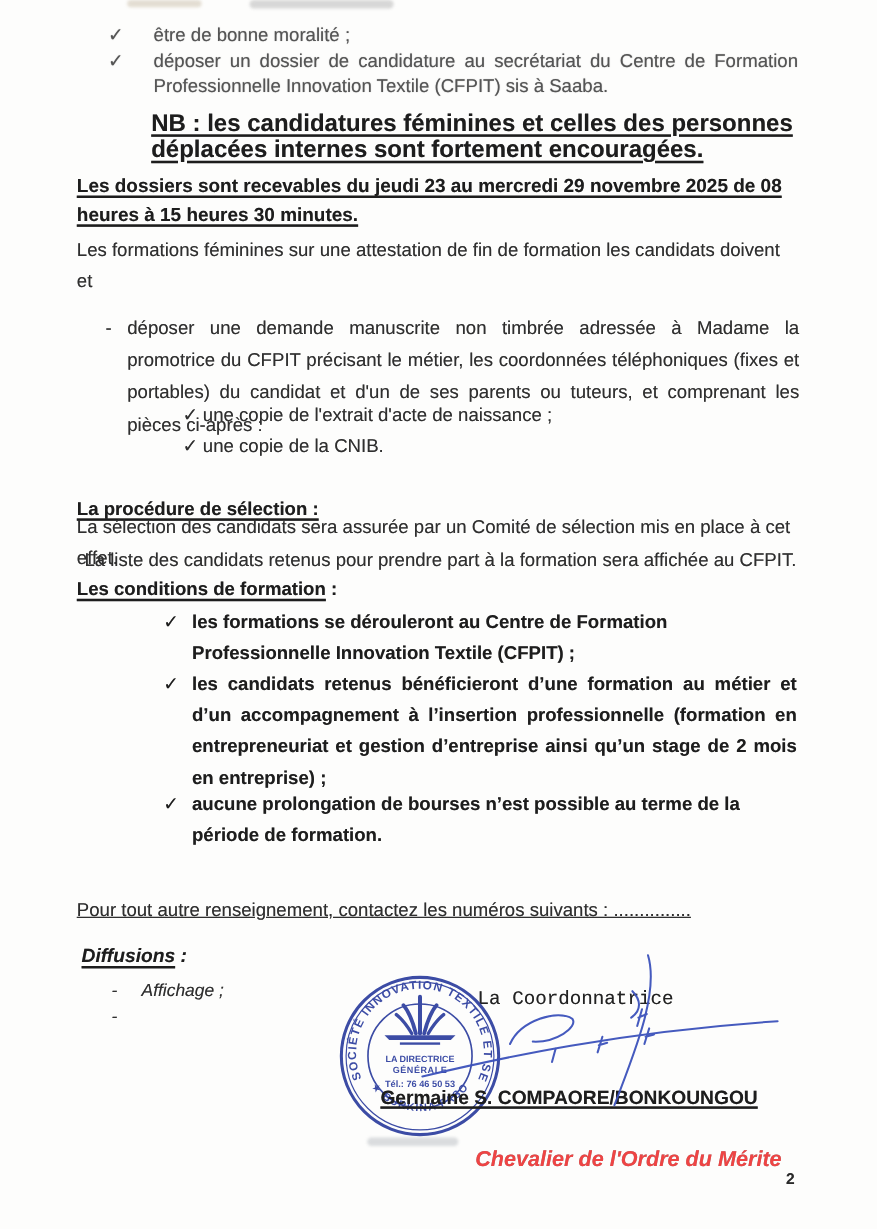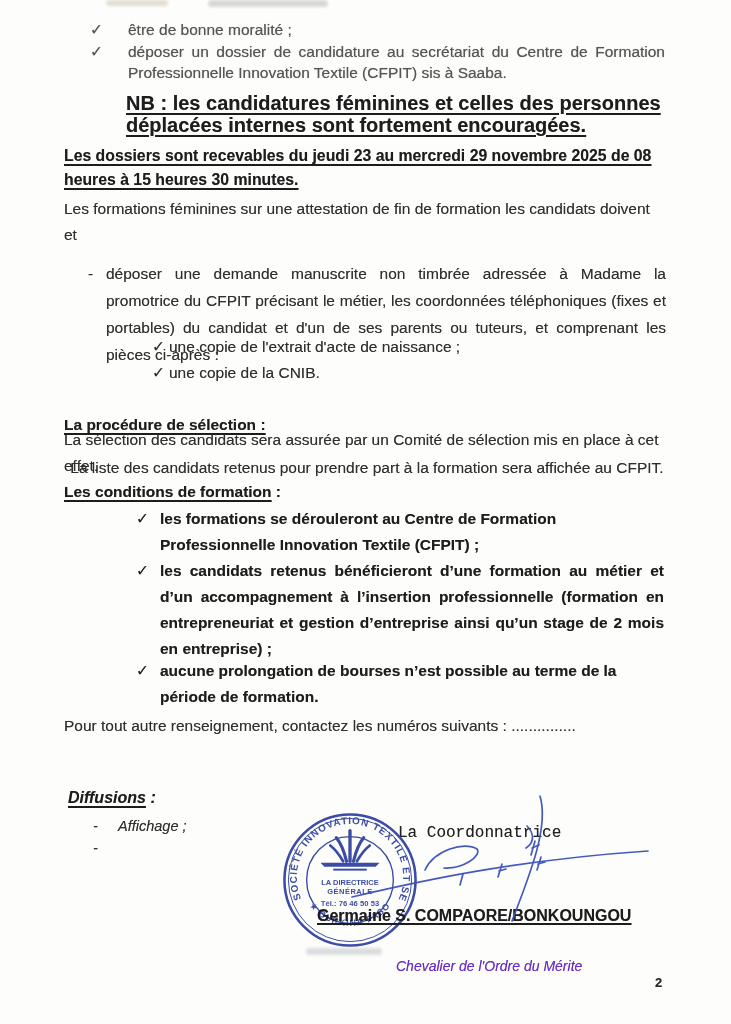--- a/index.html
+++ b/index.html
@@ -78,21 +78,21 @@
   </div>
   <div class="blk bold li just" style="left:136px;top:558px;width:530px;line-height:26px;">
     <span class="marker" style="width:24px;">✓</span>
     <div style="width:504px;">les candidats retenus bénéficieront d’une formation au métier et d’un accompagnement à l’insertion professionnelle (formation en entrepreneuriat et gestion d’entreprise ainsi qu’un stage de 2 mois en entreprise) ;</div>
   </div>
   <div class="blk bold li" style="left:136px;top:658px;width:530px;line-height:26px;">
     <span class="marker" style="width:24px;">✓</span>
     <div style="width:504px;">aucune prolongation de bourses n’est possible au terme de la période de formation.</div>
   </div>
 
-  <div class="blk" style="left:64px;top:713px;width:606px;">Pour tout autre renseignement, contactez les numéros suivants : ...............</div>
+  <div class="blk" style="left:64px;top:746px;width:606px;text-decoration:underline;">Pour tout autre renseignement, contactez les numéros suivants : ...............</div>
 
   <div class="blk bold ital" style="left:68px;top:757px;font-size:16px;">
     <span class="uline">Diffusions</span><span> :</span>
   </div>
   <div class="blk ital li" style="left:93px;top:788px;width:300px;font-size:14.5px;line-height:21px;">
     <span class="marker" style="width:25px;">-</span>
     <div>Affichage ;</div>
   </div>
   <div class="blk ital li" style="left:93px;top:810px;width:300px;font-size:14.5px;line-height:21px;">
     <span class="marker" style="width:25px;">-</span>
@@ -129,21 +129,21 @@
     <text x="70" y="75" text-anchor="middle" font-size="7.6" font-weight="bold" fill="#2c3d9e">LA DIRECTRICE</text>
     <text x="70" y="84.5" text-anchor="middle" font-size="7.6" font-weight="bold" fill="#2c3d9e" letter-spacing=".5">GÉNÉRALE</text>
     <text x="70" y="96" text-anchor="middle" font-size="7.8" font-weight="bold" fill="#2c3d9e">Tél.: 76 46 50 53</text>
   </svg>
 
   <div class="smudge" style="left:306px;top:948px;width:76px;height:7px;background:#9aa0a8;opacity:.35;"></div>
 
   <div class="blk bold" style="left:317px;top:906px;font-size:16px;line-height:19px;">
     <span class="uline" style="text-decoration-thickness:2px;text-underline-offset:2px;margin-top:40px;">Germaine S. COMPAORE/BONKOUNGOU</span>
   </div>
-  <div class="blk ital" style="left:396px;top:925px;font-size:14px;color:#6d28d9;">Chevalier de l'Ordre du Mérite</div>
+  <div class="blk ital" style="left:396px;top:925px;font-size:18px;color:#ef4444;font-weight:bold;">Chevalier de l'Ordre du Mérite</div>
 
   <svg style="position:absolute;left:330px;top:780px;z-index:5;" width="340" height="150" viewBox="0 0 340 150">
     <g fill="none" stroke="#3c52bb" stroke-width="1.7" stroke-linecap="round" opacity=".95">
       <path d="M 22,117 C 90,101 185,80 318,71"></path>
       <path d="M 95,90 C 104,70 135,61 147,69 C 152,76 133,89 114,88"></path>
       <path d="M 210,16 C 219,46 201,92 182,141"></path>
       <path d="M 197,46 C 204,53 205,62 196,68"></path>
       <path d="M 205,61 l -4,14 m 1,-7 l 7,-3"></path>
       <path d="M 211,77 l -4,13 m 1,-6 l 7,-2"></path>
       <path d="M 172,84 l -4,13 m 1,-6 l 7,-2"></path>

